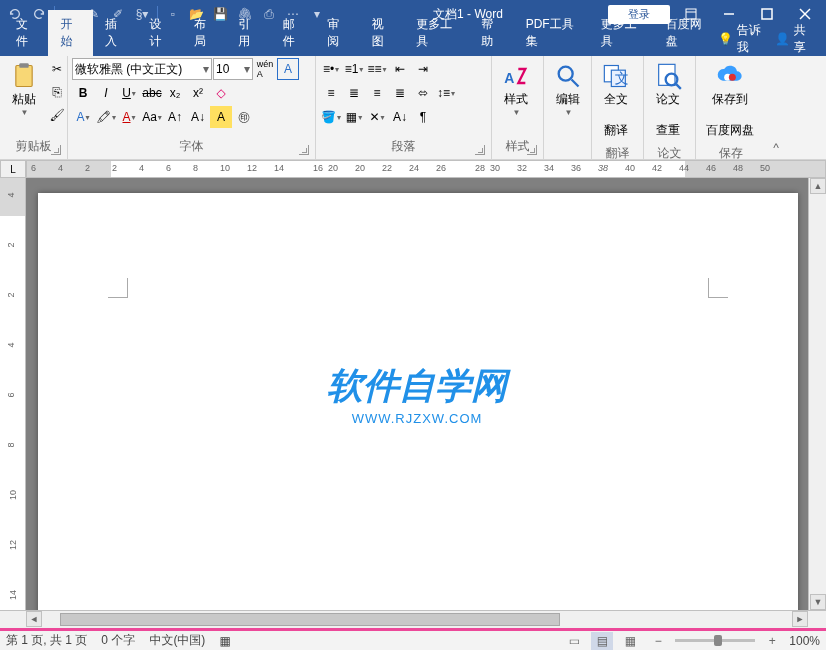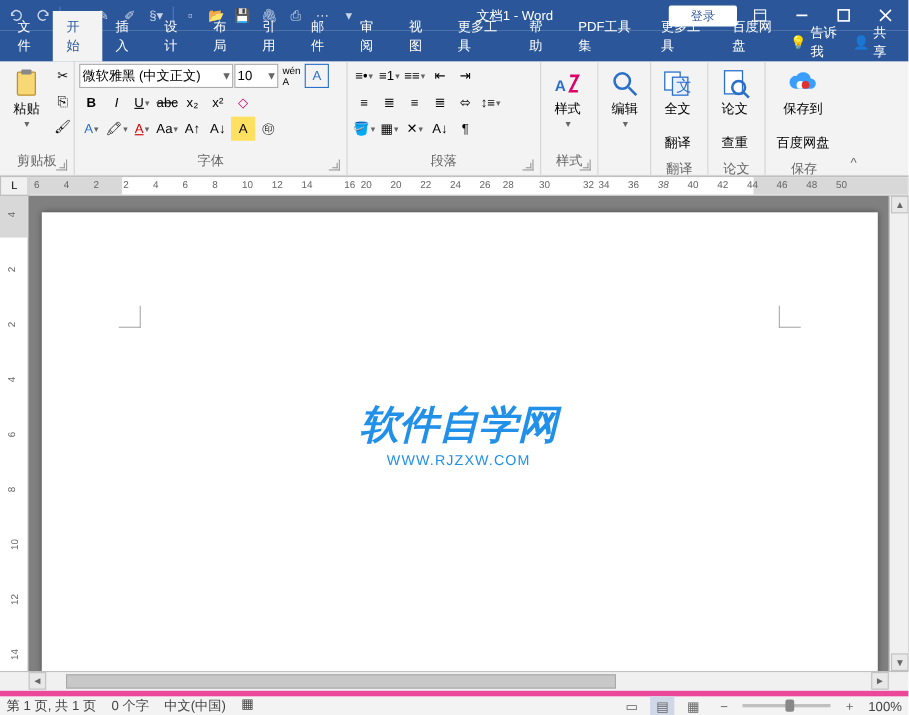--- a/index.html
+++ b/index.html
@@ -44,21 +44,21 @@
 .crop-tl{position:absolute;left:70px;top:85px;width:20px;height:20px;border-left:1px solid #aaa;border-top:1px solid #aaa;transform:rotate(180deg)}
 .crop-tr{position:absolute;right:70px;top:85px;width:20px;height:20px;border-right:1px solid #aaa;border-top:1px solid #aaa;transform:rotate(180deg)}
 .watermark{position:absolute;left:50%;top:50%;transform:translate(-50%,-50%);text-align:center;pointer-events:none}
 .wm-main{font-size:36px;font-weight:bold;color:#2090e8;font-style:italic;text-shadow:1px 1px 0 #fff,-1px -1px 0 #fff}
 .wm-sub{font-size:13px;color:#2090e8;letter-spacing:1px;text-shadow:1px 1px 0 #fff}
 .vscroll{width:18px;background:#f0f0f0;border-left:1px solid #c0c0c0;position:relative}
 .hscroll-wrap{height:18px;display:flex;background:#f0f0f0;border-top:1px solid #c0c0c0}
 .hscroll{flex:1;position:relative;margin:0 18px}
 .hscroll .thumb{position:absolute;left:0;top:2px;bottom:2px;width:70%;background:#c8c8c8;border:1px solid #a8a8a8}
 .scroll-arrow{position:absolute;width:16px;height:16px;background:#e8e8e8;border:1px solid #c0c0c0;display:flex;align-items:center;justify-content:center;font-size:9px;color:#666;cursor:pointer}
-.statusbar{height:22px;background:#f3f3f3;border-top:5px solid #ec4899;display:flex;padding:0 6px;font-size:11px;color:#444;gap:14px}
+.statusbar{height:22px;background:#f3f3f3;border-top:3px solid #ec4899;display:flex;align-items:center;padding:0 6px;font-size:11px;color:#444;gap:14px}
 .status-right{margin-left:auto;display:flex;align-items:center;gap:6px}
 .view-btn{width:22px;height:18px;display:flex;align-items:center;justify-content:center;cursor:pointer;color:#666}
 .view-btn.active{background:#d0d8e8}
 .zoom-slider{width:80px;height:3px;background:#c0c0c0;position:relative;cursor:pointer}
 .zoom-slider .th{position:absolute;left:48%;top:-4px;width:8px;height:11px;background:#888;border-radius:2px}
 .caret{font-size:8px;color:#666;margin-left:1px}
 </style>
 </head>
 <body>
 
@@ -333,23 +333,23 @@
       <span class="num" style="left: 166px;">8</span>
       <span class="num" style="left: 193px;">10</span>
       <span class="num" style="left: 220px;">12</span>
       <span class="num" style="left: 247px;">14</span>
       <span class="num" style="left: 274px; margin-left: 12px;">16</span>
       <span class="num" style="left: 301px;">20</span>
       <span class="num" style="left: 328px;">20</span>
       <span class="num" style="left: 355px;">22</span>
       <span class="num" style="left: 382px;">24</span>
       <span class="num" style="left: 409px;">26</span>
-      <span class="num" style="left: 430px; text-align: right;">28</span>
+      <span class="num" style="left: 448px; text-align: right;">28</span>
       <span class="num" style="left: 463px;">30</span>
-      <span class="num" style="left: 490px; margin-left: 13px;">32</span>
+      <span class="num" style="left: 490px;">32</span>
       <span class="num" style="left: 517px;">34</span>
       <span class="num" style="left: 544px;">36</span>
       <span class="num" style="left: 571px; font-style: italic;">38</span>
       <span class="num" style="left: 598px;">40</span>
       <span class="num" style="left: 625px;">42</span>
       <span class="num" style="left: 652px;">44</span>
       <span class="num" style="left: 679px;">46</span>
       <span class="num" style="left: 706px;">48</span>
       <span class="num" style="left: 733px;">50</span>
     </div>

